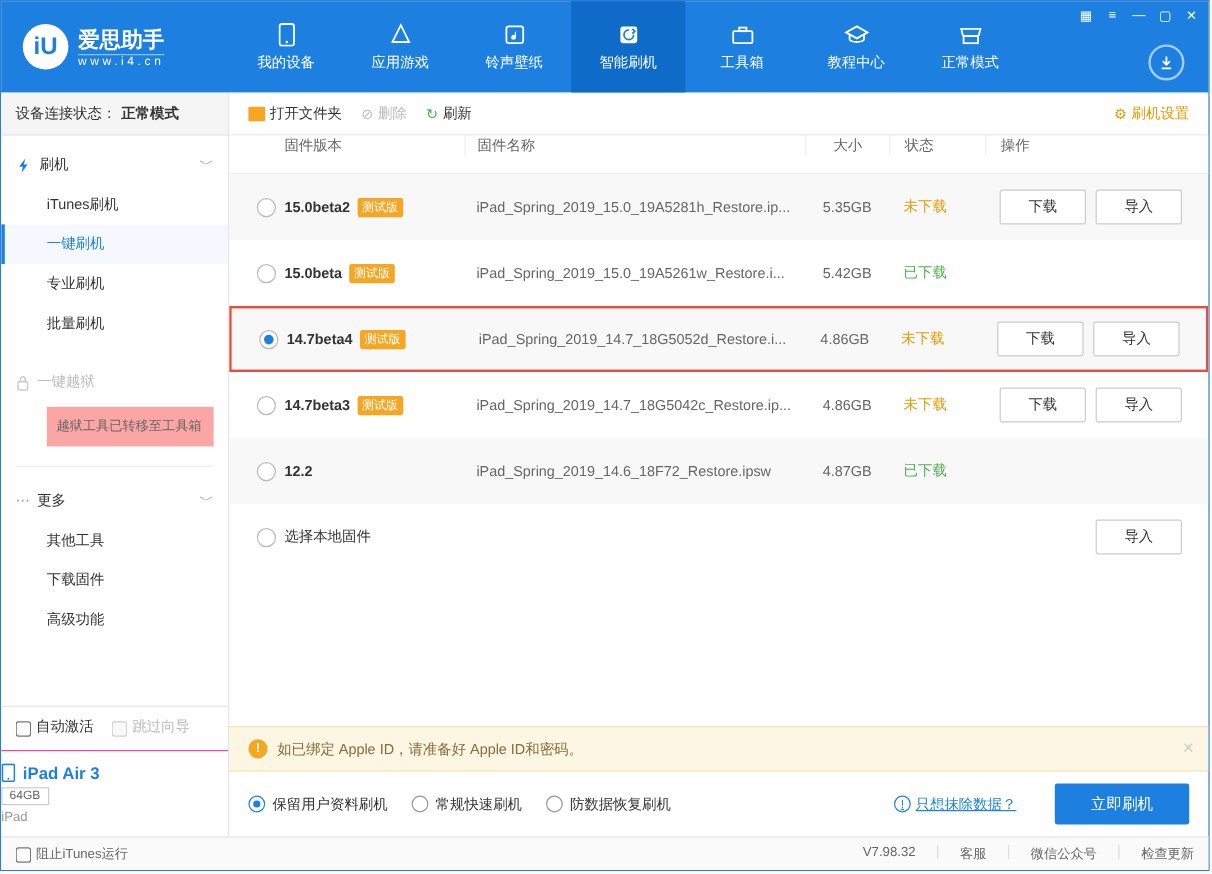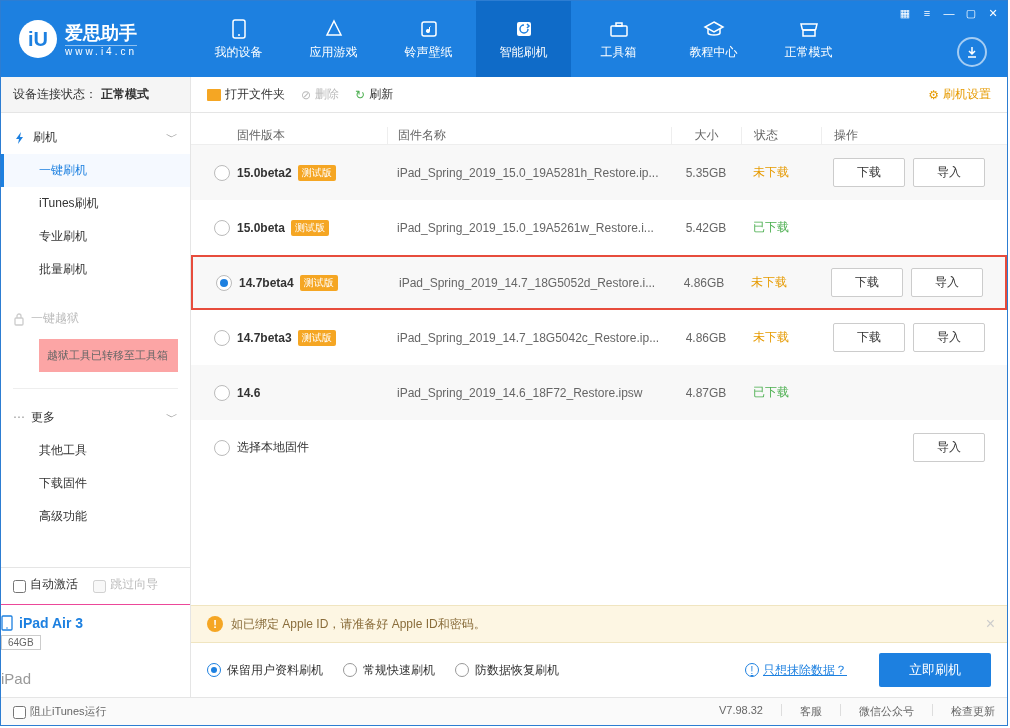--- a/index.html
+++ b/index.html
@@ -34,35 +34,35 @@
 .sb-head .caret { margin-left: auto; color: #999; }
 .sb-sub { padding: 8px 12px 8px 38px; cursor: pointer; color: #333; }
 .sb-sub.active { color: #1d80e0; border-left: 3px solid #1d80e0; background: #f5f9ff; padding-left: 35px; }
 .sb-disabled { color: #bbb; }
 .sb-note { margin: 4px 12px 4px 38px; padding: 8px; background: #fca5a5; font-size: 11px; color: #666; line-height: 1.5; }
 .sb-sep { border-bottom: 1px solid #eee; margin: 4px 12px; }
 .sb-bottom { border-top: 1px solid #e5e5e5; padding: 8px 12px; }
 .device-info { border-top: 1px solid #ec4899; padding: 10px 0; }
 .dev-name { color: #1d80e0; font-weight: bold; font-size: 14px; display: flex; align-items: center; gap: 6px; }
 .dev-cap { display: inline-block; border: 1px solid #ccc; padding: 1px 6px; font-size: 10px; margin-top: 4px; color: #666; }
-.dev-type { color: #999; font-size: 15px; margin-top: 20px; }
+.dev-type { color: #999; font-size: 11px; margin-top: 4px; }
 .chk { display: flex; align-items: flex-end; gap: 4px; }
 .chk input { margin: 0; }
 
 
 .main { flex: 1; display: flex; flex-direction: column; }
 .toolbar { height: 36px; border-bottom: 1px solid #e5e5e5; display: flex; align-items: center; padding: 0 16px; gap: 16px; }
 .tb-item { display: flex; align-items: center; gap: 4px; cursor: pointer; font-size: 12px; }
 .tb-item.disabled { color: #bbb; }
 .tb-right { margin-left: auto; color: #e69a00; }
 .folder-icon { width: 14px; height: 12px; background: #f5a623; border-radius: 1px; display: inline-block; }
 .refresh-icon { color: #4caf50; }
 .gear-icon { color: #e69a00; }
 
-.table-head { height: 32px; display: flex; align-items: flex-end; padding: 0 16px 0 46px; color: #666; background: #fff; border-bottom: 1px solid #eee; }
+.table-head { height: 32px; display: flex; align-items: flex-start; padding: 0 16px 0 46px; color: #666; background: #fff; border-bottom: 1px solid #eee; }
 .col-ver { width: 150px; }
 .col-name { flex: 1; border-left: 1px solid #eee; padding-left: 10px; }
 .col-size { width: 70px; text-align: center; border-left: 1px solid #eee; }
 .col-status { width: 80px; padding-left: 12px; border-left: 1px solid #eee; }
 .col-ops { width: 170px; padding-left: 12px; border-left: 1px solid #eee; }
 
 .rows { flex: 1; overflow: auto; }
 .row { height: 55px; display: flex; align-items: center; padding: 0 16px; }
 .row.alt { background: #f8f8f8; }
 .row.highlight { border: 2px solid #e74c3c; background: #f8f8f8; }
@@ -205,22 +205,22 @@
       <div class="sb-group">
         <div class="sb-head">
           <span style="color:#1d80e0;">
             <svg width="14" height="14" viewBox="0 0 14 14">
                 <path d="M8 1 L3 8 h3 l-1 5 l5 -7 h-3 Z" fill="#1d80e0"></path>
               </svg>
           </span>
           <span>刷机</span>
           <span class="caret">﹀</span>
         </div>
+        <div class="sb-sub">iTunes刷机</div>
         <div class="sb-sub active">一键刷机</div>
-        <div class="sb-sub">iTunes刷机</div>
         <div class="sb-sub">专业刷机</div>
         <div class="sb-sub">批量刷机</div>
       </div>
 
       <div class="sb-group">
         <div class="sb-head sb-disabled">
           <span>
             <svg width="12" height="14" viewBox="0 0 12 14">
                 <rect x="2" y="6" width="8" height="7" rx="1" fill="none" stroke="#ccc" stroke-width="1.3"></rect>
                 <path d="M4 6 v-2 a2 2 0 0 1 4 0 v2" fill="none" stroke="#ccc" stroke-width="1.3"></path>
@@ -361,21 +361,21 @@
     <div class="fops">
       <div class="btn">下载</div>
       <div class="btn">导入</div>
     </div>
           </div>
           <div class="row alt">
     <div class="radio">
               <span class="radio-c "></span>
             </div>
     <div class="ver">
-              <span>14.6</span>
+              <span>12.2</span>
             </div>
     <div class="fname">iPad_Spring_2019_14.6_18F72_Restore.ipsw</div>
     <div class="fsize">4.87GB</div>
     <div class="fstatus st-done">已下载</div>
     <div class="fops">
       
       
     </div>
           </div>
           <div class="row">

